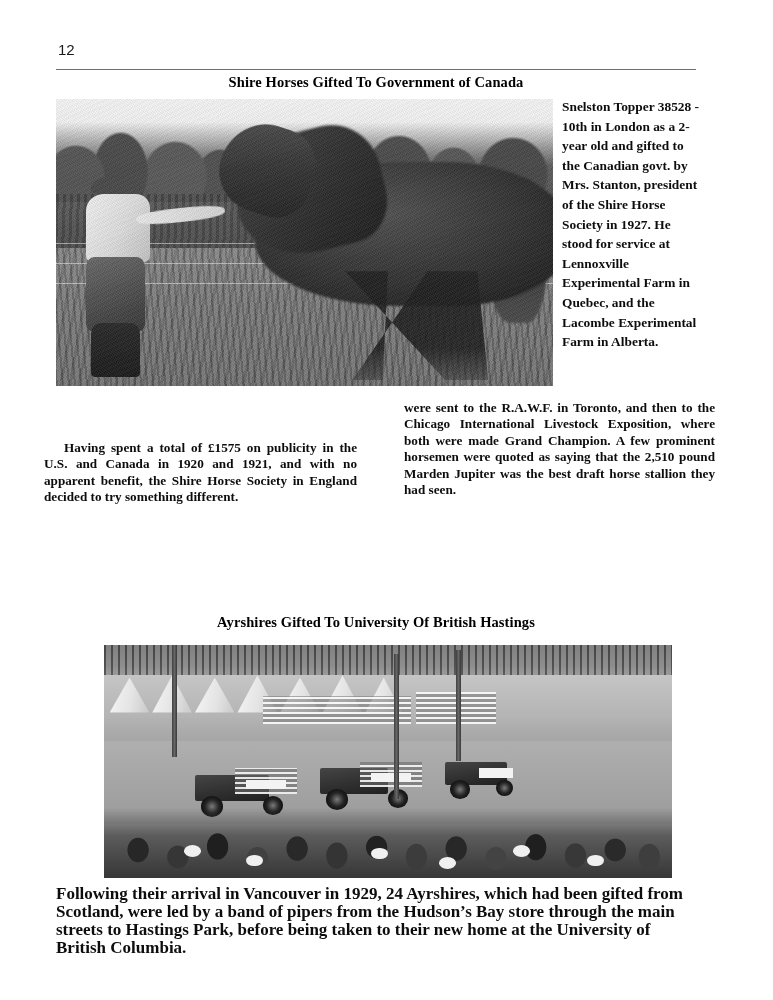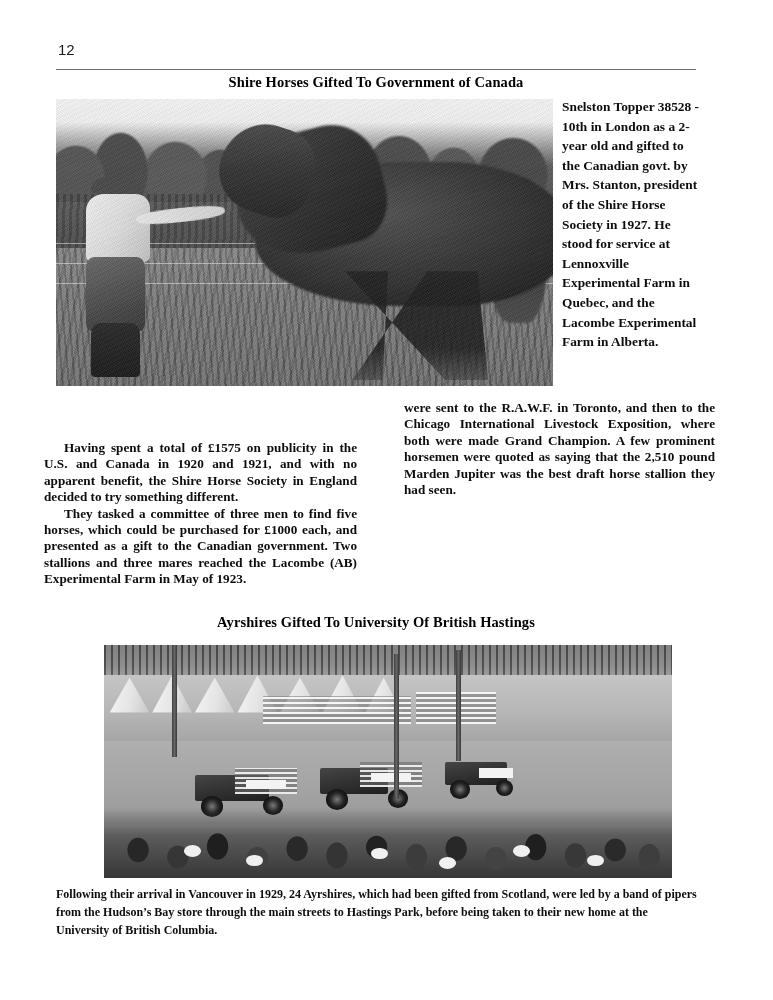--- a/index.html
+++ b/index.html
@@ -369,21 +369,21 @@
     color: #0d0d0d;
     text-align: left;
   }
 
   
   #caption-ayrshire {
     position: absolute;
     left: 56px;
     top: 885px;
     width: 644px;
-    font-size: 12px;
+    font-size: 17px;
     line-height: 18px;
     font-weight: bold;
     color: #0d0d0d;
     text-align: left;
   }
   #photo-credit {
     position: absolute;
     left: 56px;
     top: 939px;
     width: 644px;
@@ -421,21 +421,20 @@
     <div class="man-arm"></div>
     <div class="man-trousers"></div>
     <div class="man-boots"></div>
     <div class="grain"></div>
   </div>
 
   <div id="caption-shire">Snelston Topper 38528 - 10th in London as a 2-year old and gifted to the Canadian govt. by Mrs. Stanton, president of the Shire Horse Society in 1927. He stood for service at Lennoxville Experimental Farm in Quebec, and the Lacombe Experimental Farm in Alberta.</div>
 
   <div class="col" id="col-left">
     <p>Having spent a total of £1575 on publicity in the U.S. and Canada in 1920 and 1921, and with no apparent benefit, the Shire Horse Society in England decided to try something different.</p>
-    <p>They tasked a committee of three men to find five horses, which could be purchased for £1000 each, and presented as a gift to the Canadian government. Two stallions and three mares reached the Lacombe (AB) Experimental Farm in May of 1923.</p>
   </div>
 
   <div class="col" id="col-right">
     <p style="text-indent:0">were sent to the R.A.W.F. in Toronto, and then to the Chicago International Livestock Exposition, where both were made Grand Champion. A few prominent horsemen were quoted as saying that the 2,510 pound Marden Jupiter was the best draft horse stallion they had seen.</p>
   </div>
 
   <div class="section-title" id="title-ayrshire">Ayrshires Gifted To University Of British Hastings</div>
 
   <div class="photo" id="photo-ayrshire" aria-label="Black and white photograph of a fairground at Hastings Park with rows of white bell tents, wooden livestock pens, a line of vintage stake-bed trucks carrying banners, and a large crowd of spectators in hats watching from the foreground">
     <div class="far-fence"></div>

